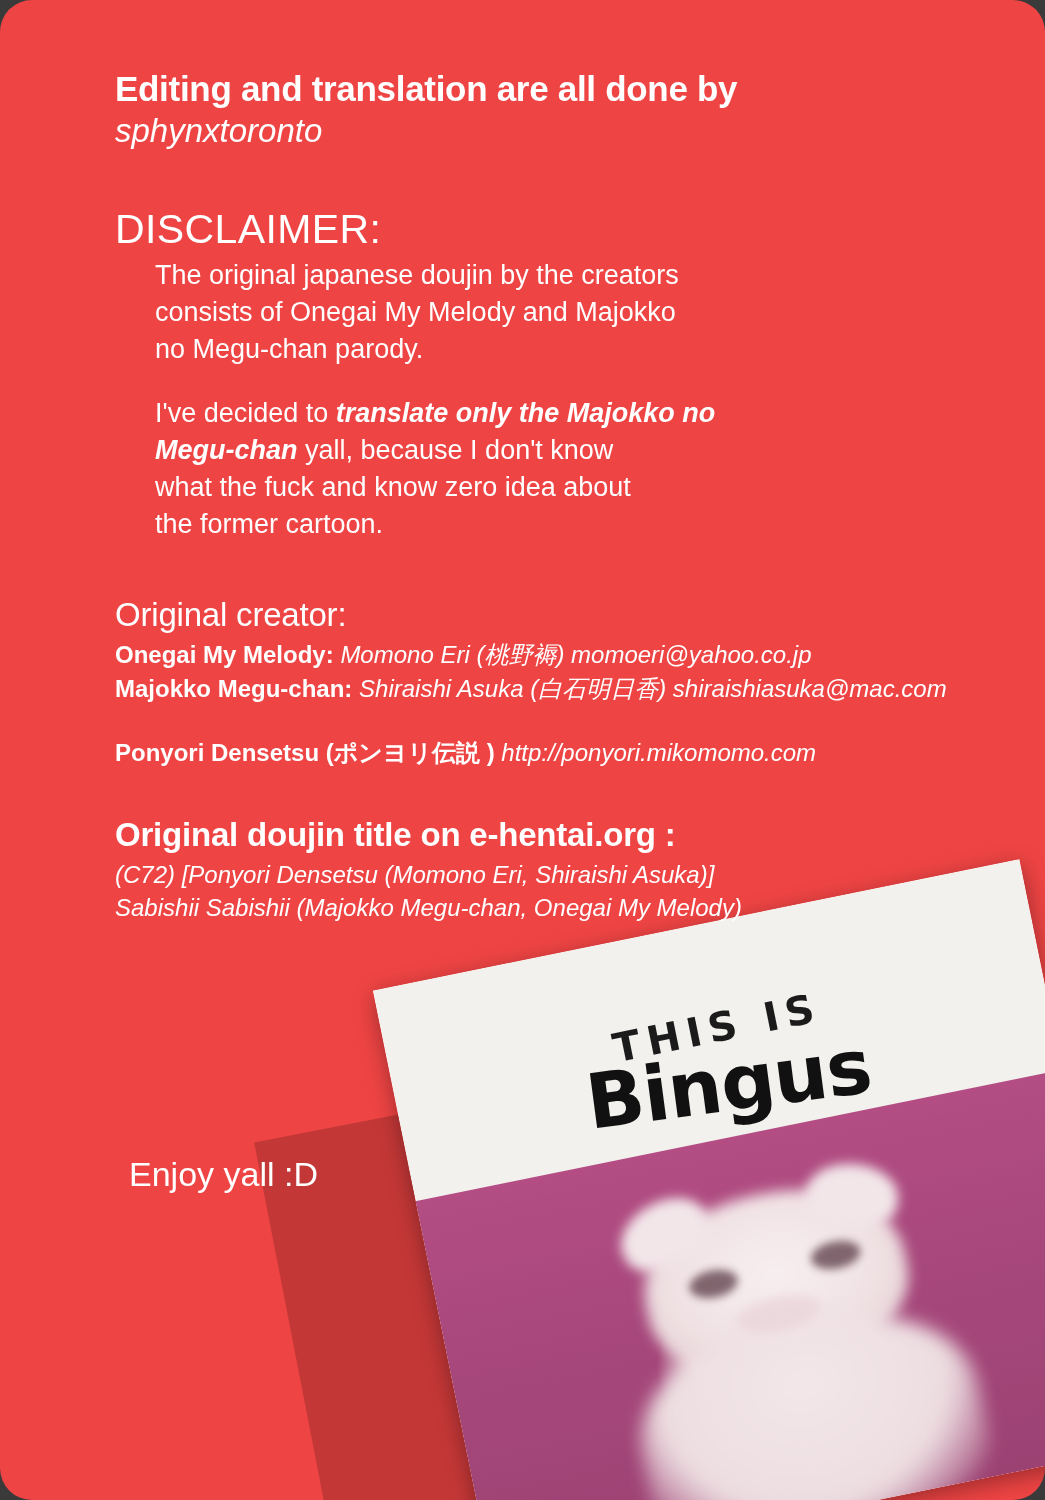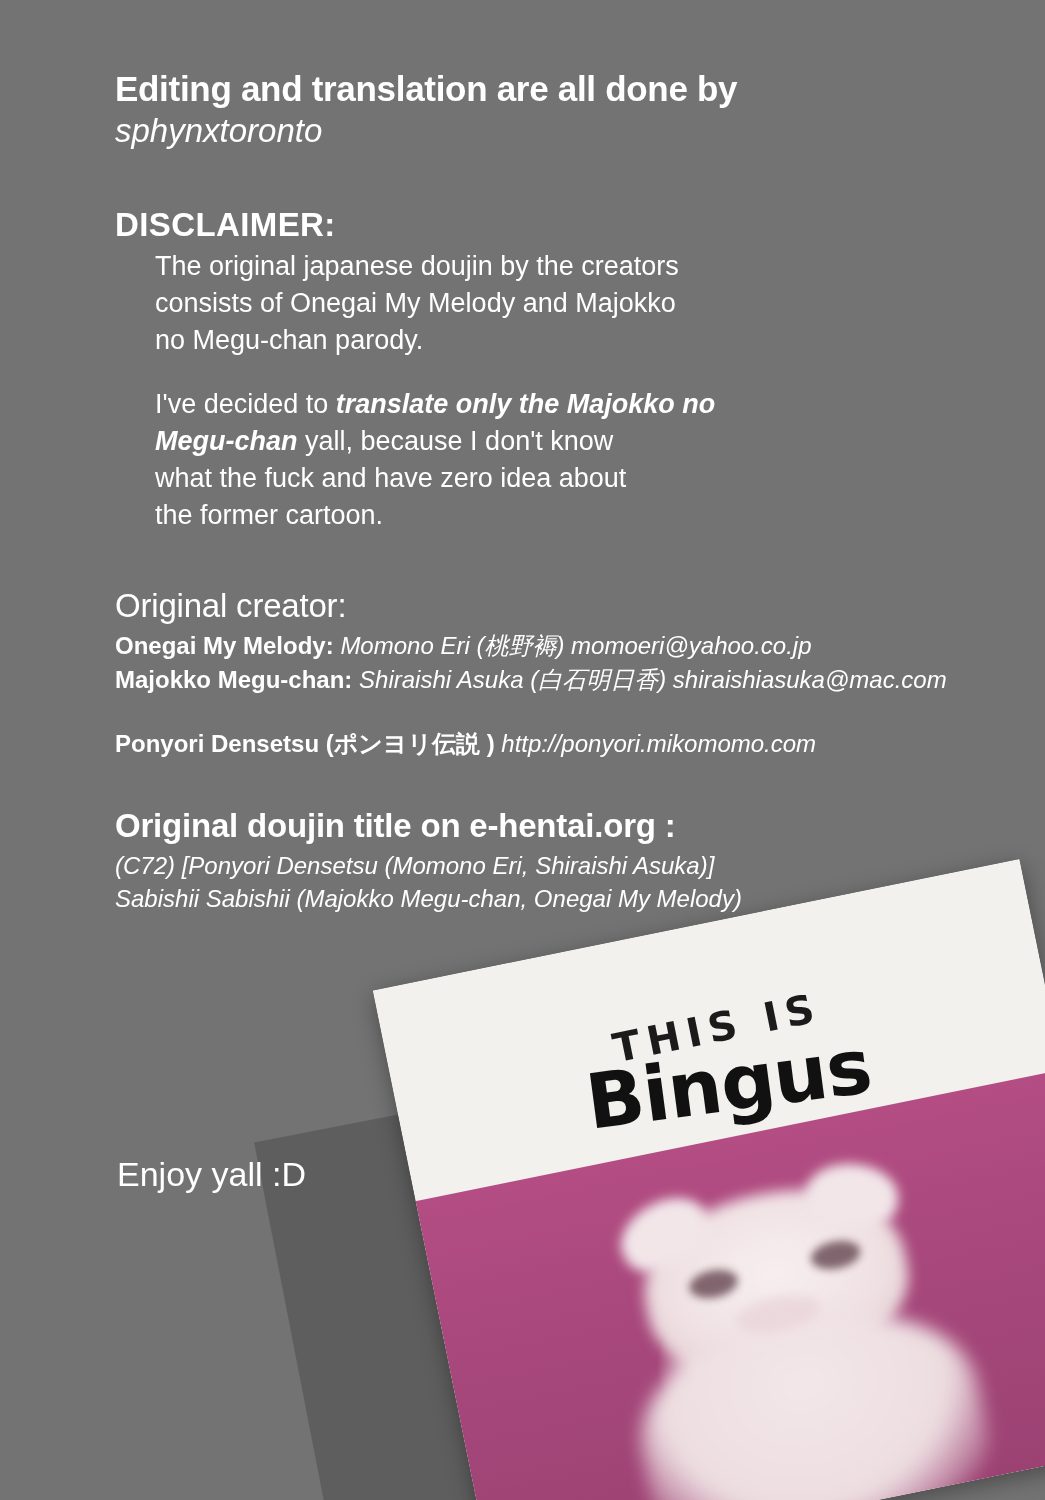--- a/index.html
+++ b/index.html
@@ -12,22 +12,23 @@
     height: 1500px;
     overflow: hidden;
     position: relative;
     font-family: "Liberation Sans", sans-serif;
     color: #ffffff;
   }
 
   .page {
     position: absolute;
     inset: 0;
-    background: #737373;
+    background: #ef4444;
     overflow: hidden;
+    border-radius: 32px;
   }
 
   .content {
     position: absolute;
     left: 115px;
     top: 68px;
     width: 900px;
     z-index: 5;
   }
 
@@ -43,22 +44,22 @@
     font-size: 33px;
     font-style: italic;
     font-weight: normal;
     line-height: 1.2;
     margin-top: 2px;
   }
 
   
   .disclaimer-wrap { margin-top: 55px; }
   .disclaimer-heading {
-    font-size: 33px;
-    font-weight: bold;
+    font-size: 41px;
+    font-weight: normal;
     letter-spacing: 0.4px;
     margin-bottom: 4px;
   }
   .body-text {
     font-size: 27px;
     line-height: 1.38;
     font-weight: normal;
     margin-left: 40px;
   }
   .para-gap { height: 26px; }
@@ -95,21 +96,21 @@
   .italic-line {
     font-size: 24px;
     font-style: italic;
     line-height: 1.38;
   }
   .jp-wrap { margin-top: 30px; }
 
   
   .enjoy {
     position: absolute;
-    left: 117px;
+    left: 129px;
     top: 1155px;
     font-size: 34px;
     font-weight: normal;
     z-index: 6;
   }
 
   
   .meme-shadow {
     position: absolute;
     left: 290px;
@@ -245,21 +246,21 @@
       <div class="body-text">
         <div>The original japanese doujin by the creators</div>
         <div>consists of Onegai My Melody and Majokko</div>
         <div>no Megu-chan parody.</div>
       </div>
       <div class="para-gap"></div>
       <div class="body-text">
         <div style="max-width:640px;">
           <span>I've decided to </span><span class="strong-italic">translate only the Majokko no Megu-chan</span><span> yall, because I don't know</span>
         </div>
-        <div>what the fuck and have zero idea about</div>
+        <div>what the fuck and know zero idea about</div>
         <div>the former cartoon.</div>
       </div>
     </div>
 
     <div class="section-wrap">
       <div class="section-heading">Original creator:</div>
       <div class="kv-line">
         <span class="kv-key">Onegai My Melody:</span>
         <span class="kv-val">Momono Eri (桃野褥) momoeri@yahoo.co.jp</span>
       </div>

